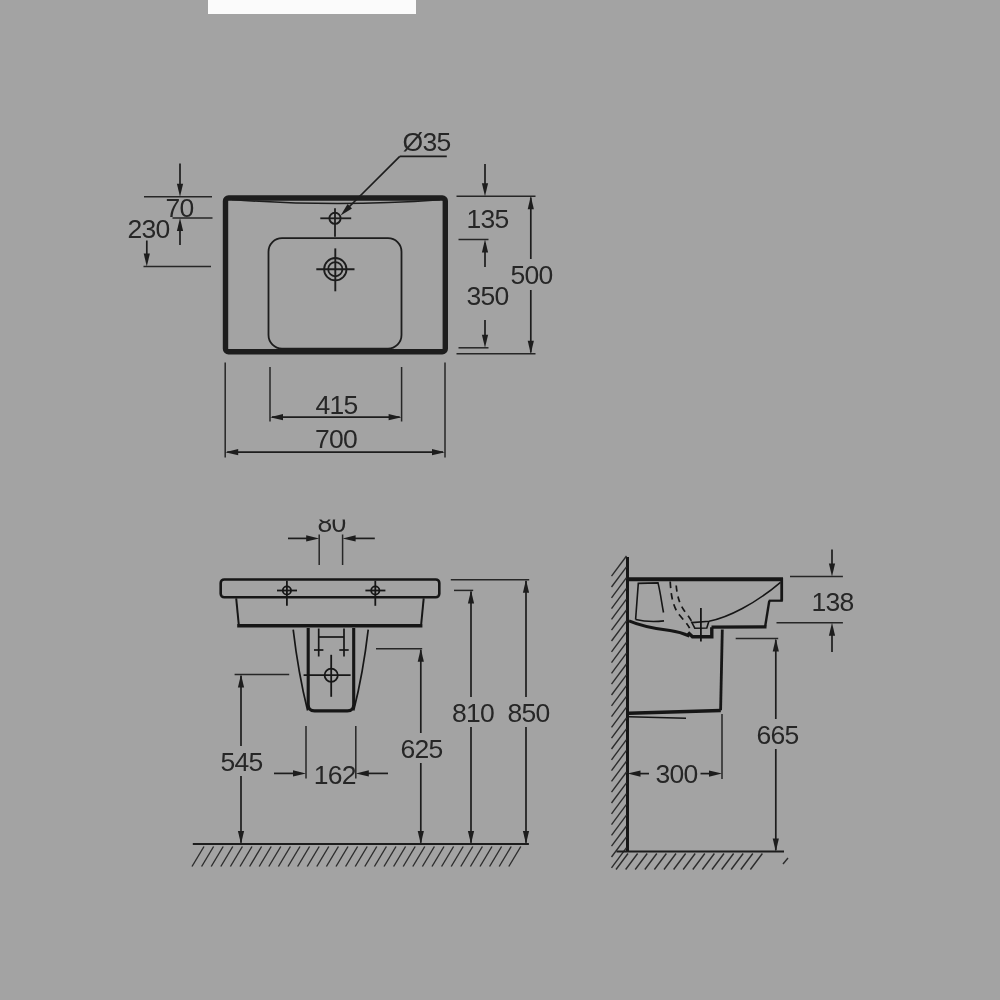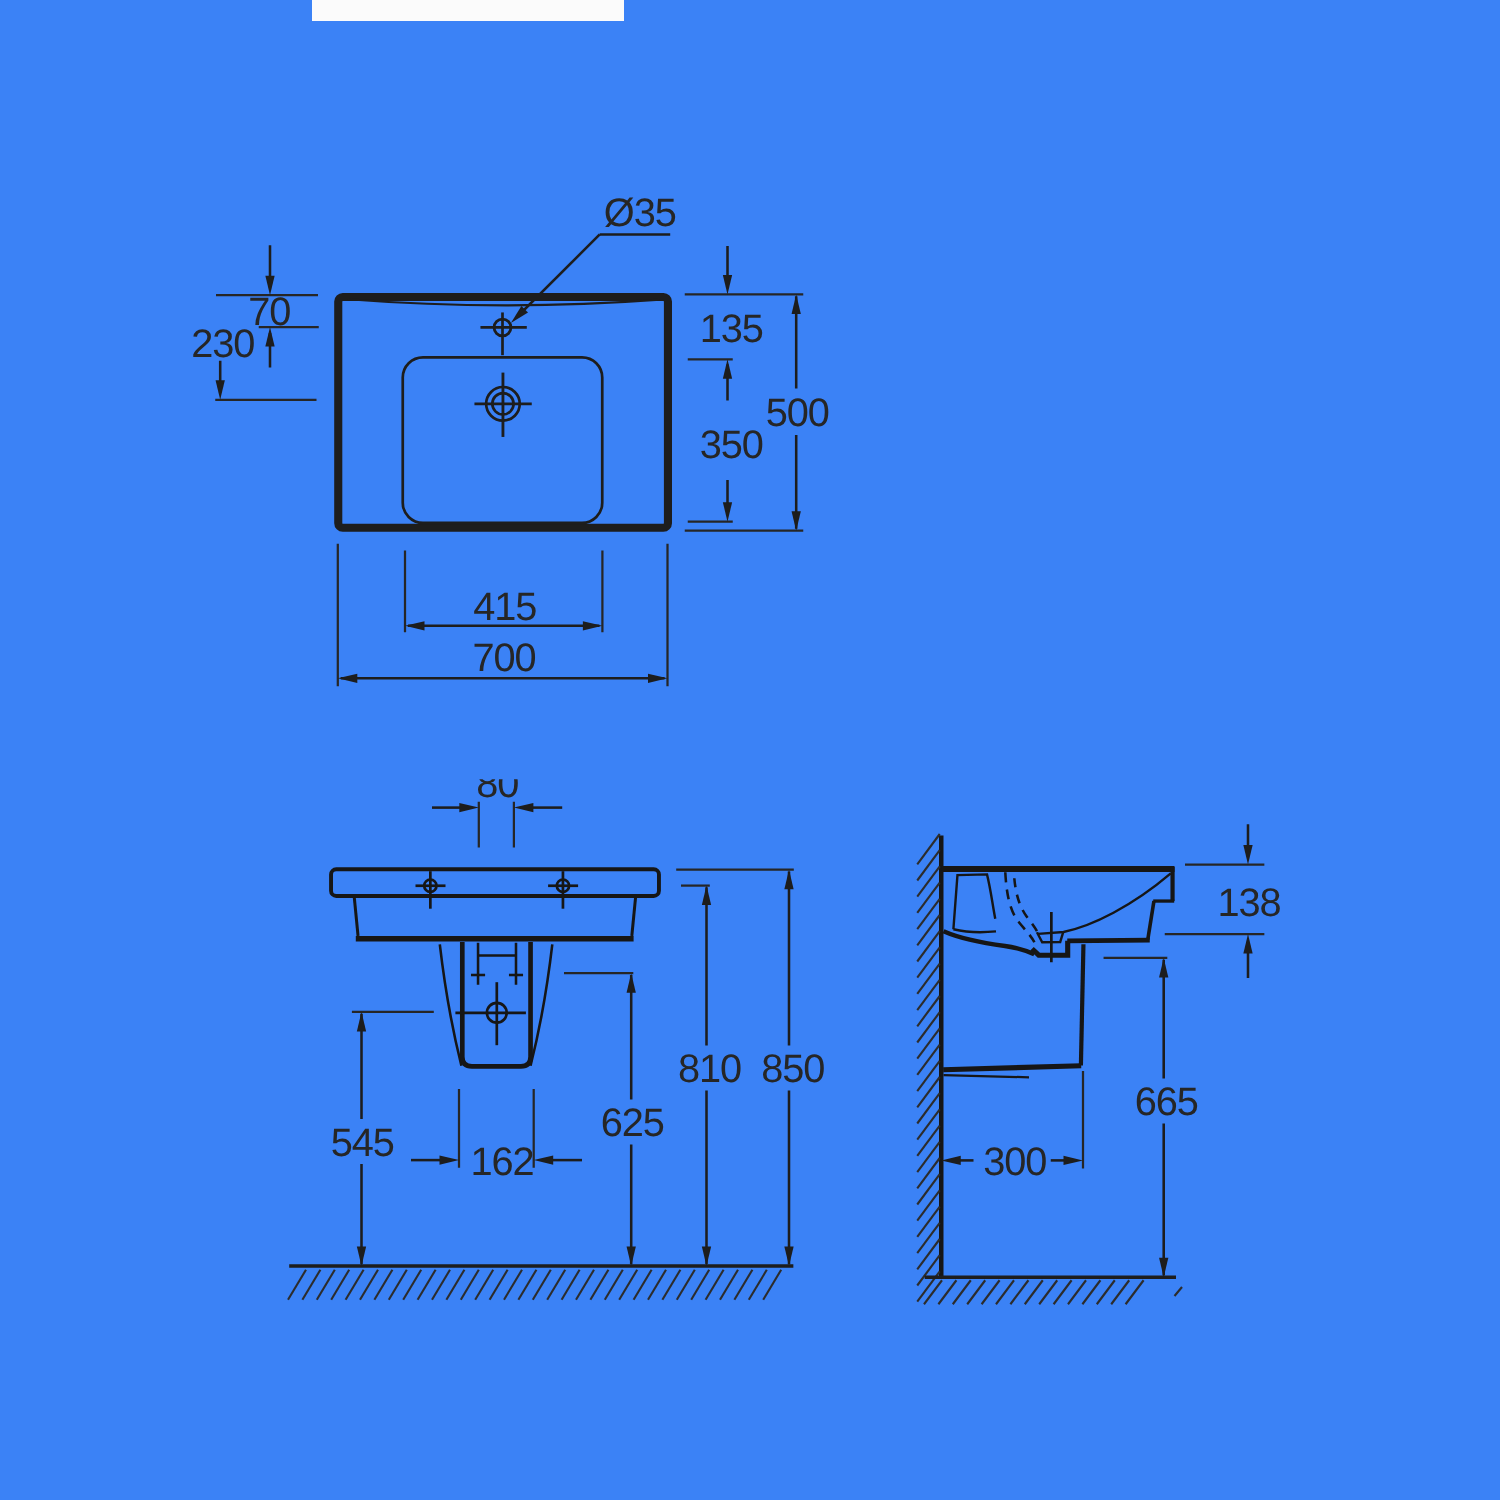--- a/index.html
+++ b/index.html
@@ -1,17 +1,17 @@
 <!DOCTYPE html>
 <html><head>
 <meta charset="utf-8">
 <style>
   html,body { margin:0; padding:0; background:#ffffff; }
   svg { display:block; }
-  .wrap { width:1000px; height:1000px; position:relative; background:#3b82f6; }
+  .wrap { width:1000px; height:1000px; position:relative; background:#a3a3a3; }
   text { font-family:"Liberation Sans", sans-serif; font-size:26.5px; fill:#262626; letter-spacing:-0.75px; }
 </style>
 </head>
 <body>
 <div class="wrap">
 <svg width="1000" height="1000" viewBox="0 0 1000 1000" xmlns="http://www.w3.org/2000/svg">
 <defs>
 
   <path id="ah" d="M0,0 L-3.1,13 L3.1,13 Z" fill="#1d1d1d"></path>
 </defs>

